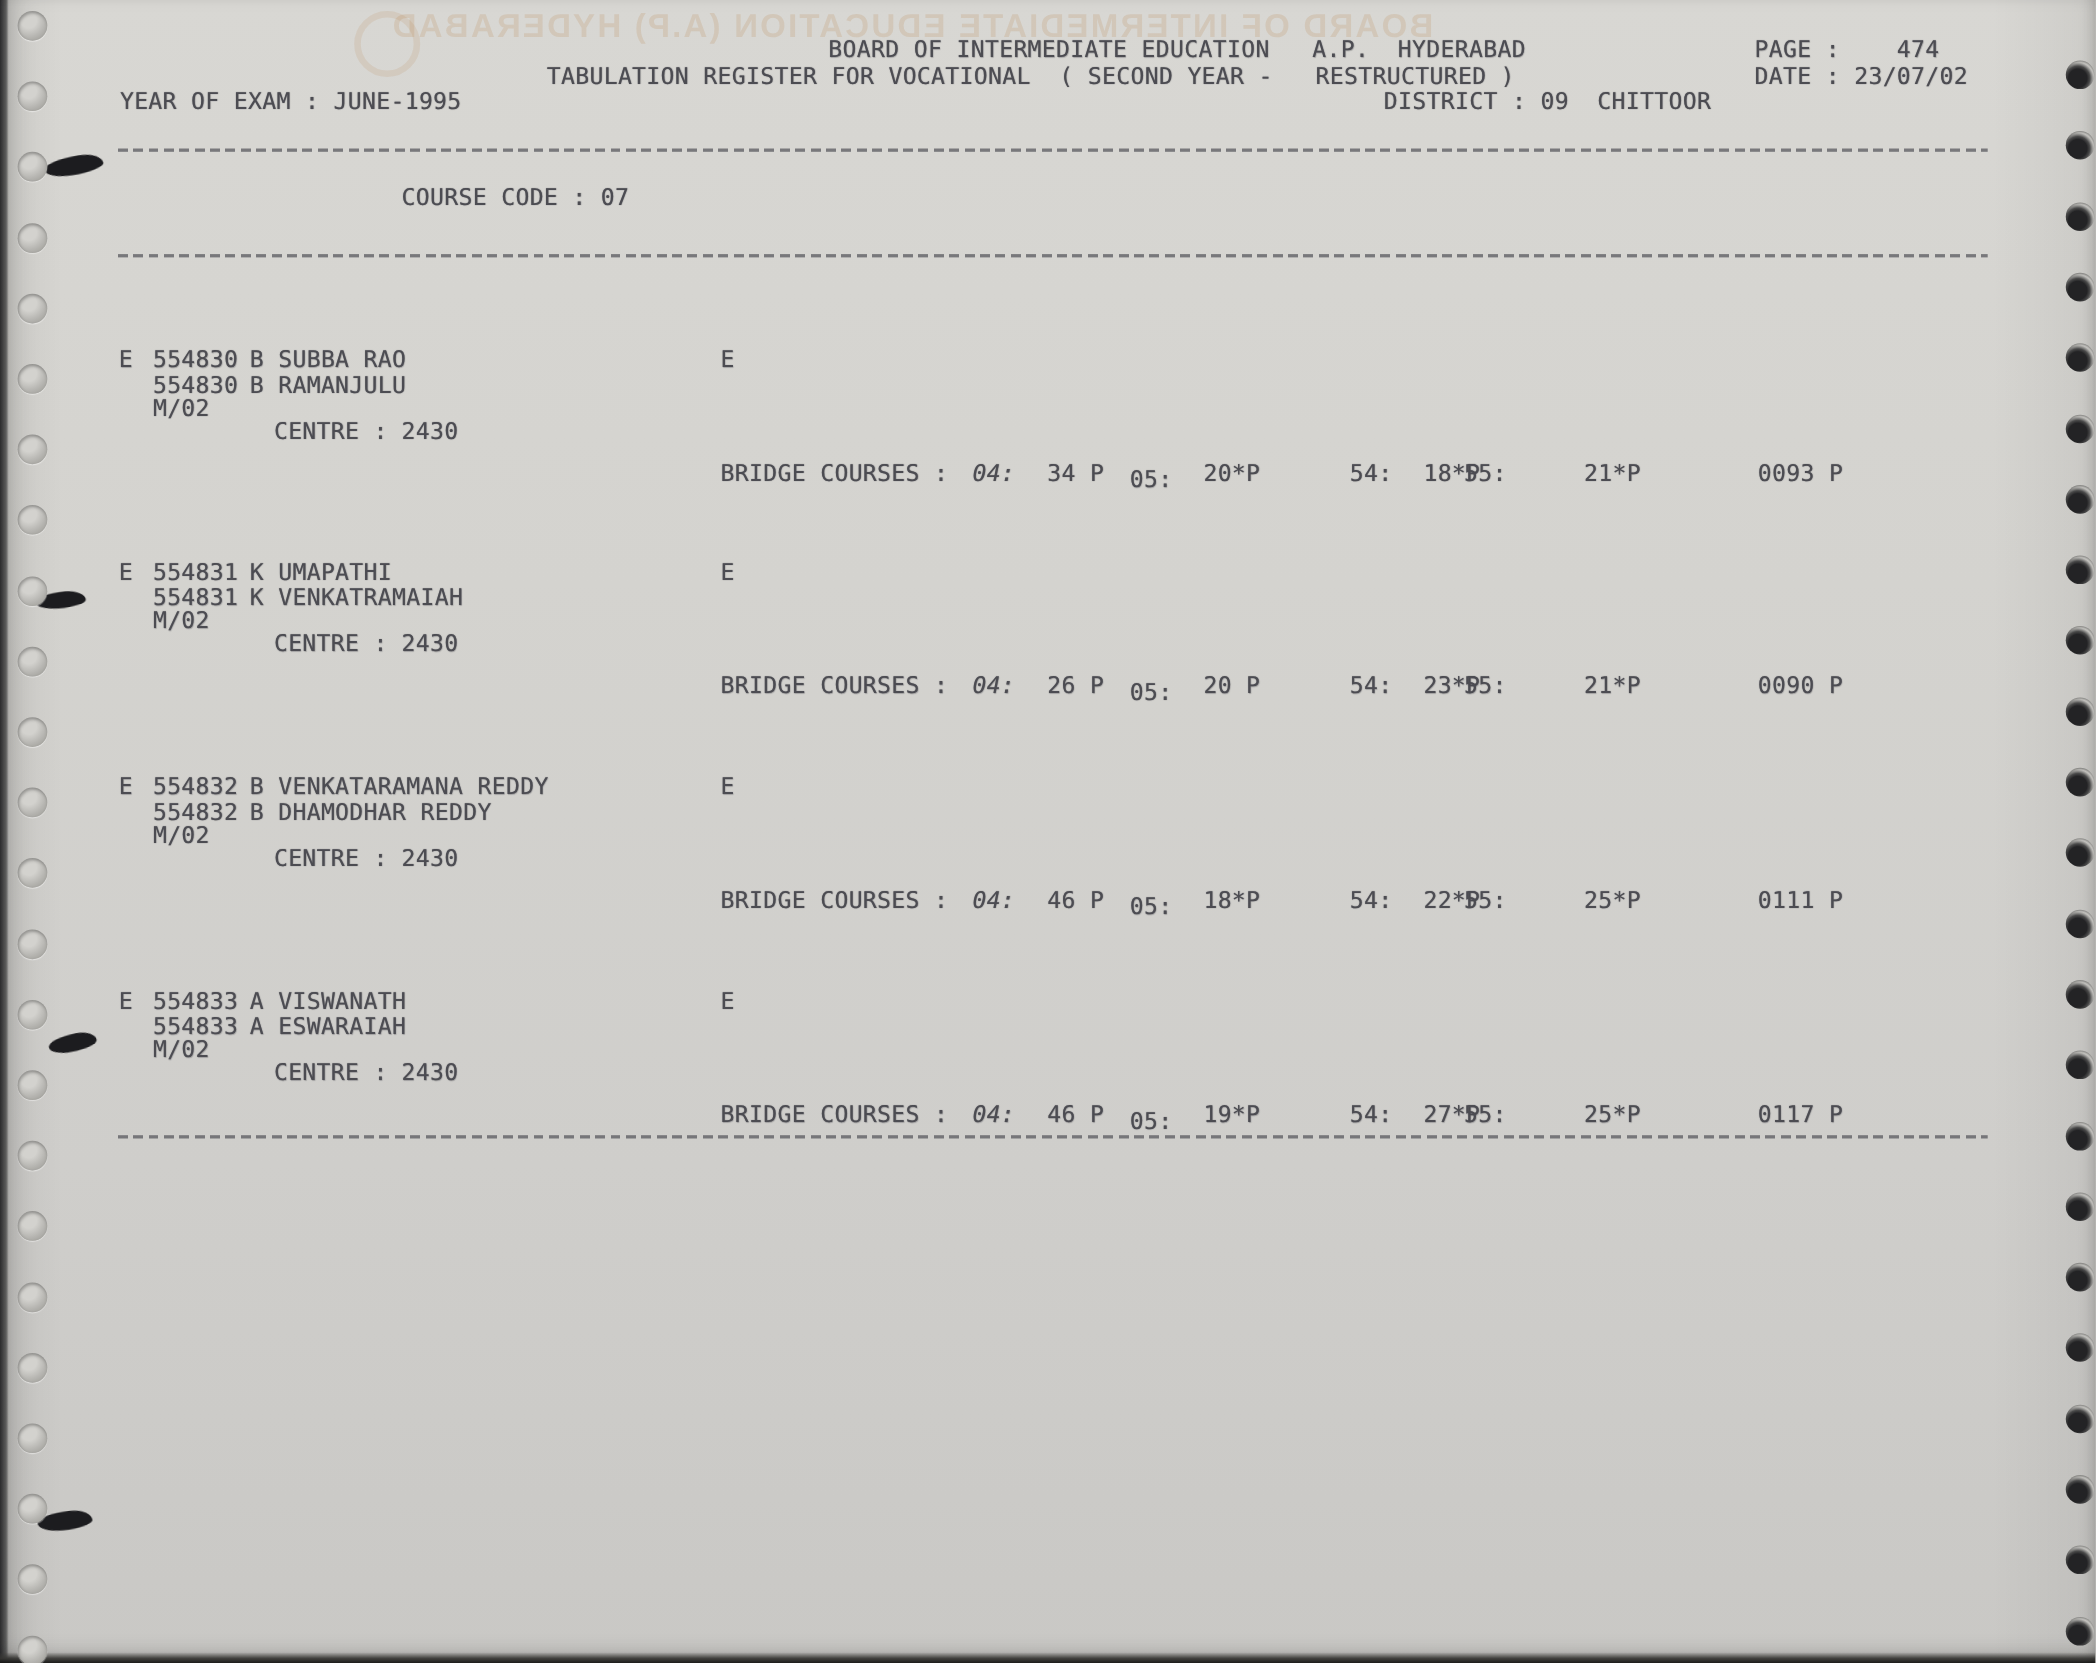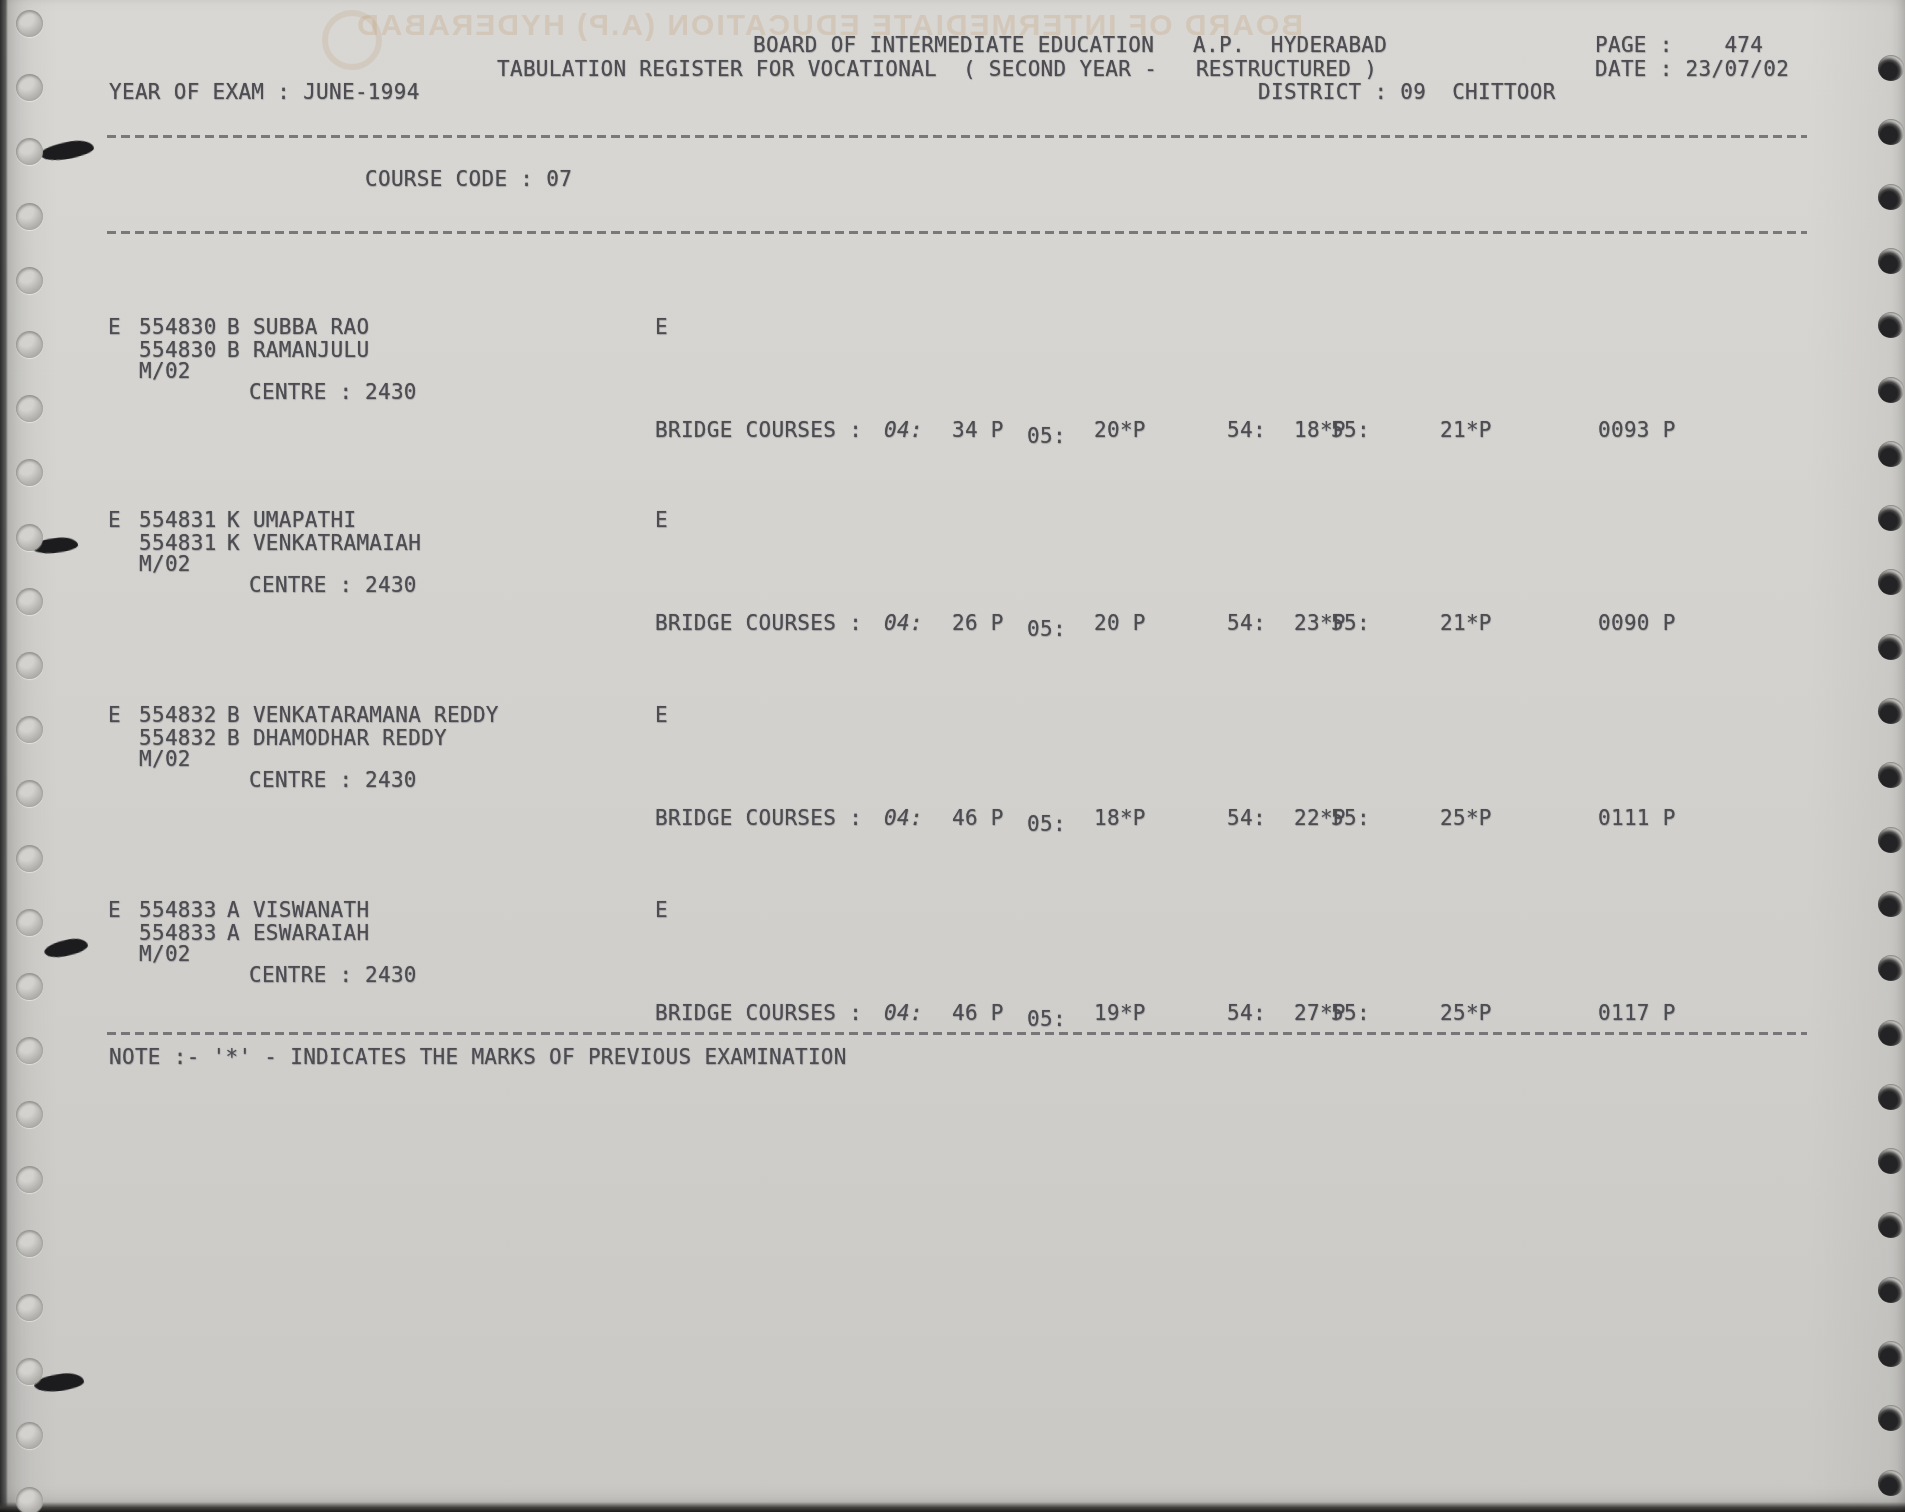--- a/index.html
+++ b/index.html
@@ -73,21 +73,21 @@
 
 <div id="page">
 
   <div class="ghost-ring"></div>
   <div class="ghost">BOARD OF INTERMEDIATE EDUCATION (A.P) HYDERABAD</div>
 
   <div class="t" style="left:753px; top:34px">BOARD OF INTERMEDIATE EDUCATION   A.P.  HYDERABAD</div>
   <div class="t" style="left:1595px; top:34px">PAGE :    474</div>
   <div class="t" style="left:497px; top:58px">TABULATION REGISTER FOR VOCATIONAL  ( SECOND YEAR -   RESTRUCTURED )</div>
   <div class="t" style="left:1595px; top:58px">DATE : 23/07/02</div>
-  <div class="t" style="left:109px; top:81px">YEAR OF EXAM : JUNE-1994</div>
+  <div class="t" style="left:109px; top:81px">YEAR OF EXAM : JUNE-1995</div>
   <div class="t" style="left:1258px; top:81px">DISTRICT : 09  CHITTOOR</div>
 
   <div class="dash" style="top:135px"></div>
   <div class="t" style="left:365px; top:168px">COURSE CODE : 07</div>
   <div class="dash" style="top:231px"></div>
 
   <div class="record" style="top:316px">
     <span class="t r-flag">E</span>
     <span class="t r-num">554830</span>
     <span class="t r-name">B SUBBA RAO</span>
@@ -170,21 +170,20 @@
     <span class="t r-s2m">19*P</span>
     <span class="t r-s3c">54:</span>
     <span class="t r-s3m">27*P</span>
     <span class="t r-s4c">55:</span>
     <span class="t r-s4m">25*P</span>
     <span class="t r-tot">0117 P</span>
   </div>
 
   <div class="dash" style="top:1032px"></div>
 
-  <div class="t" style="left:109px; top:1046px">NOTE :- '*' - INDICATES THE MARKS OF PREVIOUS EXAMINATION</div>
 
   <div class="smudge" style="left:40px; top:142px; width:54px; height:17px; transform:rotate(-9deg)"></div>
   <div class="smudge" style="left:32px; top:538px; width:46px; height:15px; transform:rotate(-5deg)"></div>
   <div class="smudge" style="left:44px; top:940px; width:44px; height:16px; transform:rotate(-11deg)"></div>
   <div class="smudge" style="left:34px; top:1374px; width:50px; height:17px; transform:rotate(-6deg)"></div>
 
   <div class="edge-left"></div>
   <div class="edge-bottom"></div>
   <div class="vignette"></div>
 <div class="hole-l" style="top: 10px;"></div>

